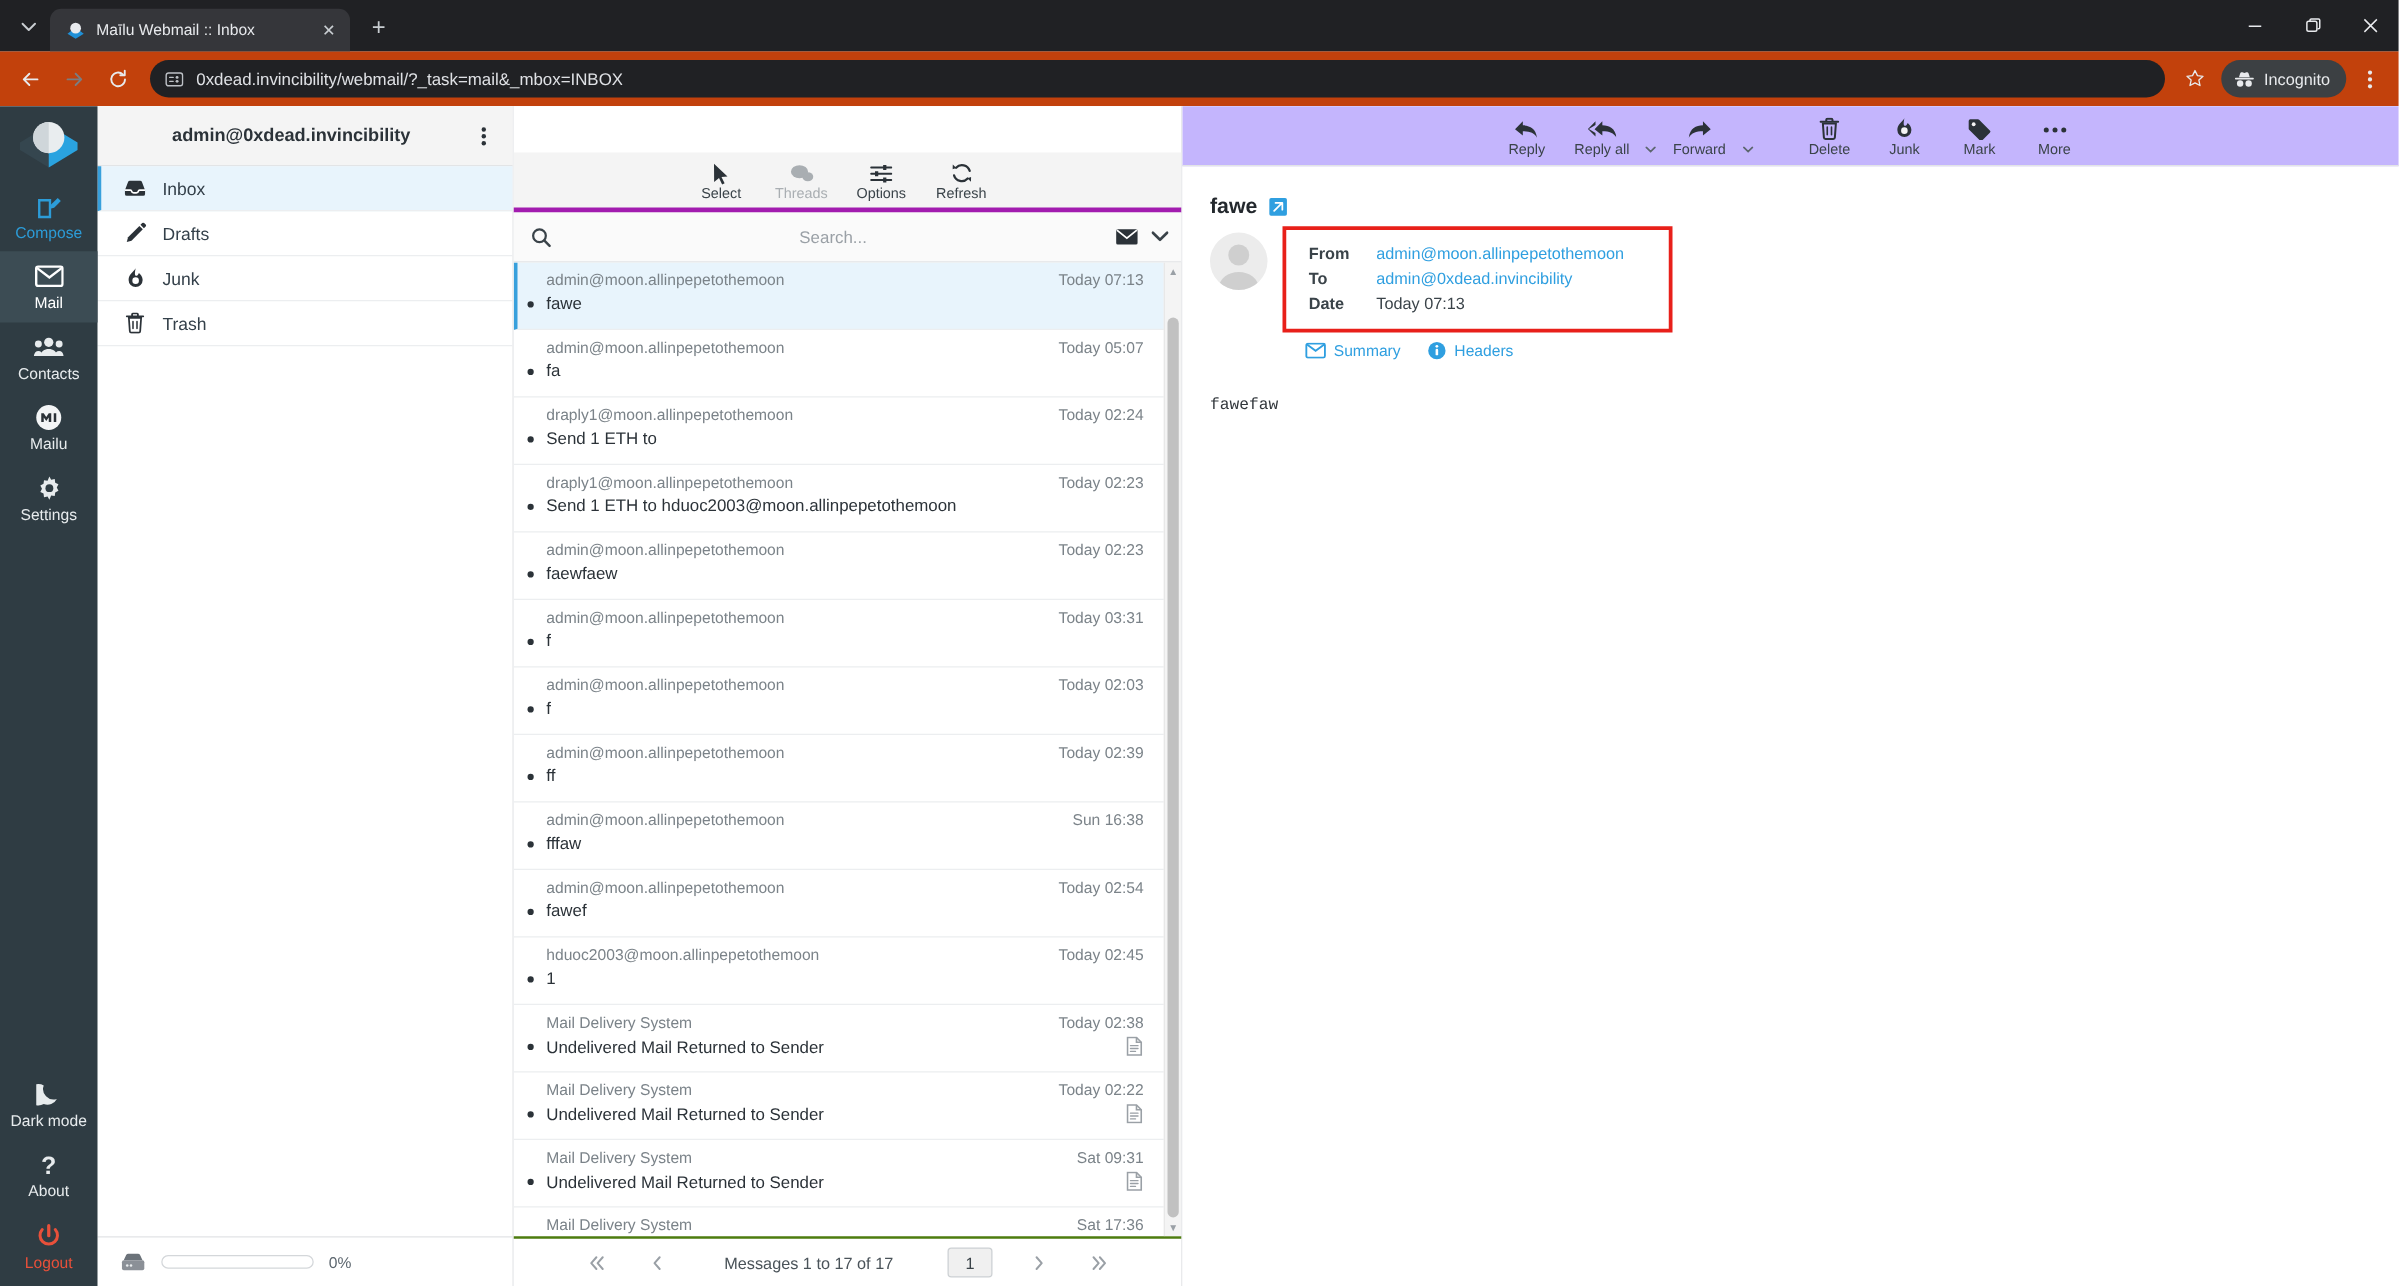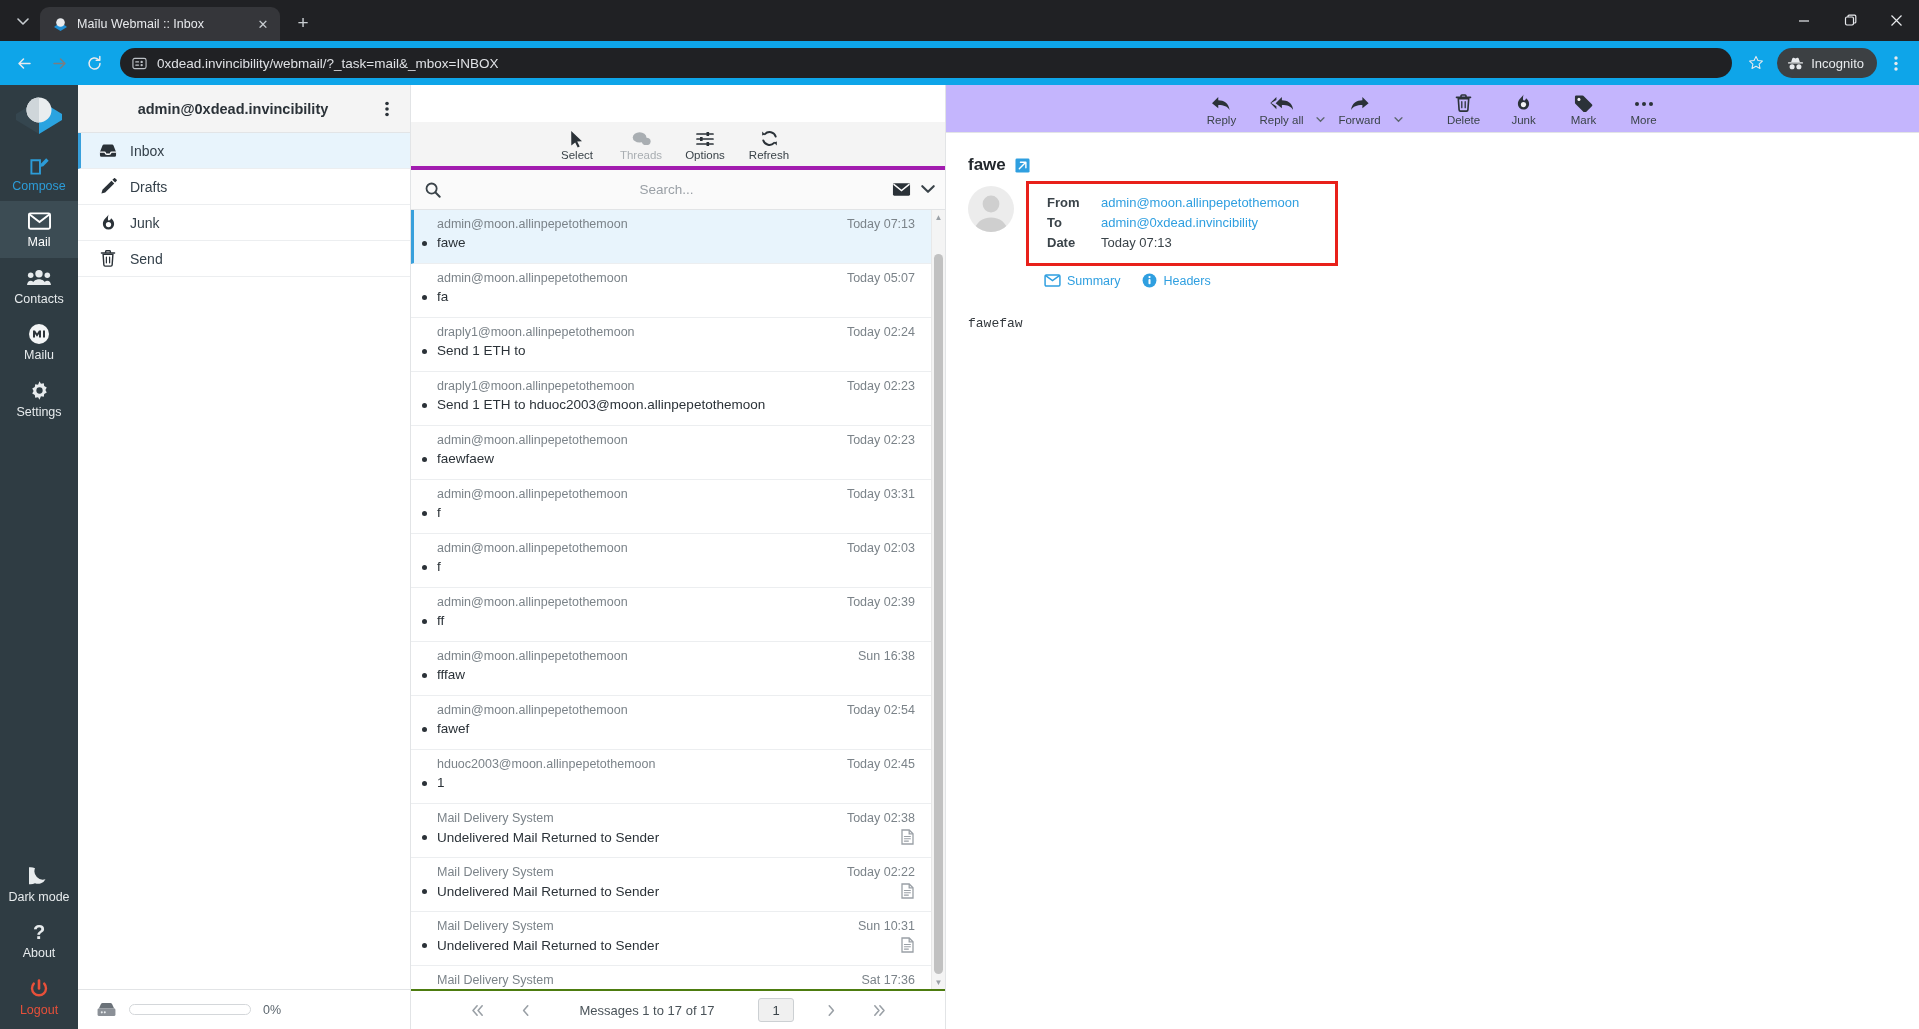--- a/index.html
+++ b/index.html
@@ -39,21 +39,21 @@
     display: flex; align-items: center; justify-content: center; font-size: 19px;
     border-radius: 15px;
   }
   .win-ctrls {
     position: absolute; right: 0; top: 0; height: 41px; display: flex; align-items: center;
   }
   .win-btn { width: 46px; height: 41px; display:flex; align-items:center; justify-content:center;
     color:#e8eaed; }
 
   .omnibox-row {
-    height: 44px; background: #0ea5e9; display: flex; align-items: center;
+    height: 44px; background: #c2410c; display: flex; align-items: center;
     padding: 0 8px; gap: 2px; flex: 0 0 44px;
   }
   .nav-btn {
     width: 33px; height: 33px; border-radius: 17px; display: flex;
     align-items: center; justify-content: center; color: #e8eaed; flex: 0 0 33px;
   }
   .nav-btn.disabled { color: #7a7d81; }
   .omnibox {
     flex: 1 1 auto; height: 30px; background: #202124; border-radius: 16px;
     display: flex; align-items: center; padding: 0 12px; gap: 10px; margin: 0 7px;
@@ -464,21 +464,21 @@
       </div>
 
       <div class="folder-row">
         <span class="f-ico">
           <svg width="16" height="17" viewBox="0 0 17 18">
               <path d="M1.5 3.2h14M6 3.2V1.6A.9.9 0 016.9.8h3.2a.9.9 0 01.9.8v1.6" stroke="currentColor" stroke-width="1.5" fill="none" stroke-linecap="round"></path>
               <path d="M3.3 4.6h10.4l-.8 11.3a1.3 1.3 0 01-1.3 1.2H5.4a1.3 1.3 0 01-1.3-1.2z" fill="none" stroke="currentColor" stroke-width="1.5"></path>
               <path d="M6.8 7.6v6M10.2 7.6v6" stroke="currentColor" stroke-width="1.3" stroke-linecap="round"></path>
             </svg>
         </span>
-        <span>Send</span>
+        <span>Trash</span>
       </div>
 
       <div class="folders-foot">
         <span style="display:flex;color:#6b7279">
           <svg width="21" height="16" viewBox="0 0 22 17">
               <path d="M3 6.6l2.1-4.4A2 2 0 017 1h8a2 2 0 011.9 1.2L19 6.6z" fill="currentColor"></path>
               <rect x="1.5" y="6.6" width="19" height="8.4" rx="1.6" fill="#8b9097"></rect>
               <circle cx="6" cy="11" r="1.1" fill="#e9ecee"></circle>
               <circle cx="9.2" cy="11" r="1.1" fill="#e9ecee"></circle>
             </svg>
@@ -695,21 +695,21 @@
                     <path d="M8.2 1v3.8H12" fill="none" stroke="currentColor" stroke-width="1.3"></path>
                     <path d="M3.4 7.5h6M3.4 9.8h6M3.4 12.1h4" stroke="currentColor" stroke-width="1.1" stroke-linecap="round"></path>
                   </svg>
                 </span>
               </div>
             </div>
             <div class="msg-row">
               <span class="mr-dot"></span>
               <div class="mr-top">
                 <span class="mr-from">Mail Delivery System</span>
-                <span class="mr-date">Sun 10:31</span>
+                <span class="mr-date">Sat 09:31</span>
               </div>
               <div class="mr-bot">
                 <span class="mr-subj">Undelivered Mail Returned to Sender</span>
                 <span class="mr-attach">
                   <svg width="13" height="16" viewBox="0 0 13 16">
                     <path d="M1 1h7.2L12 4.8V15H1z" fill="none" stroke="currentColor" stroke-width="1.3"></path>
                     <path d="M8.2 1v3.8H12" fill="none" stroke="currentColor" stroke-width="1.3"></path>
                     <path d="M3.4 7.5h6M3.4 9.8h6M3.4 12.1h4" stroke="currentColor" stroke-width="1.1" stroke-linecap="round"></path>
                   </svg>
                 </span>

